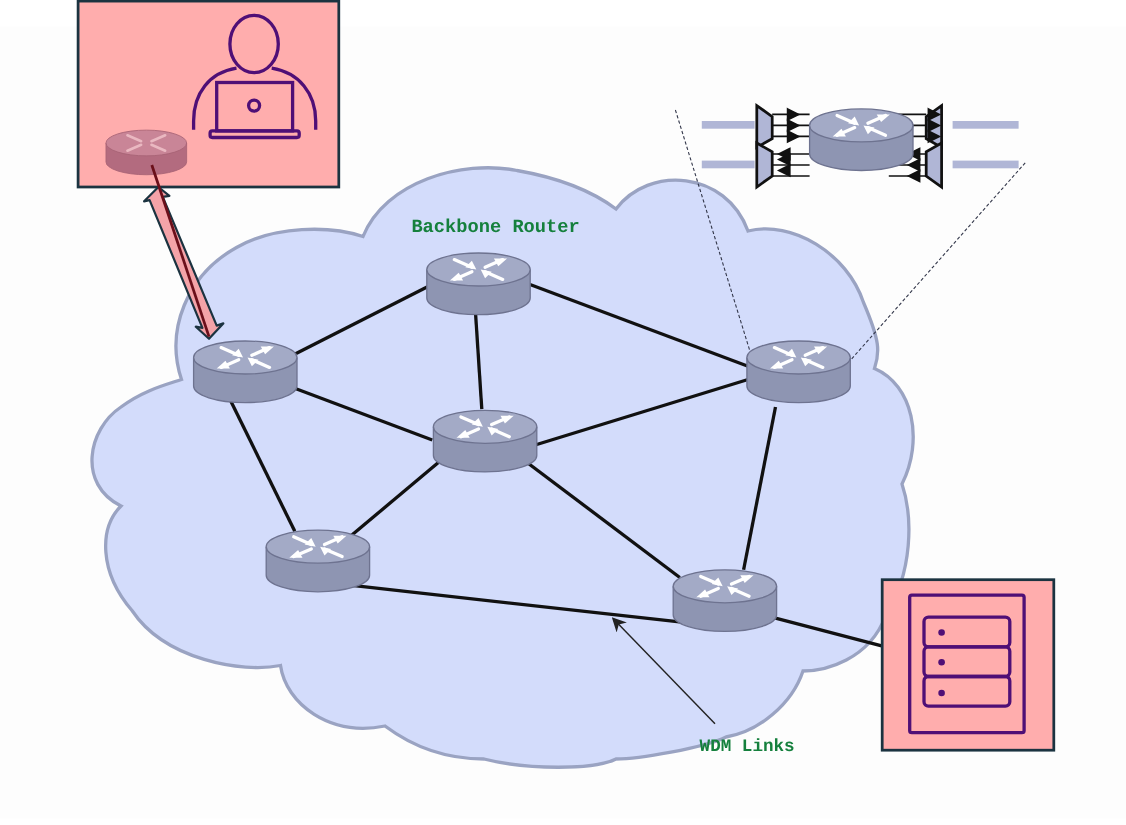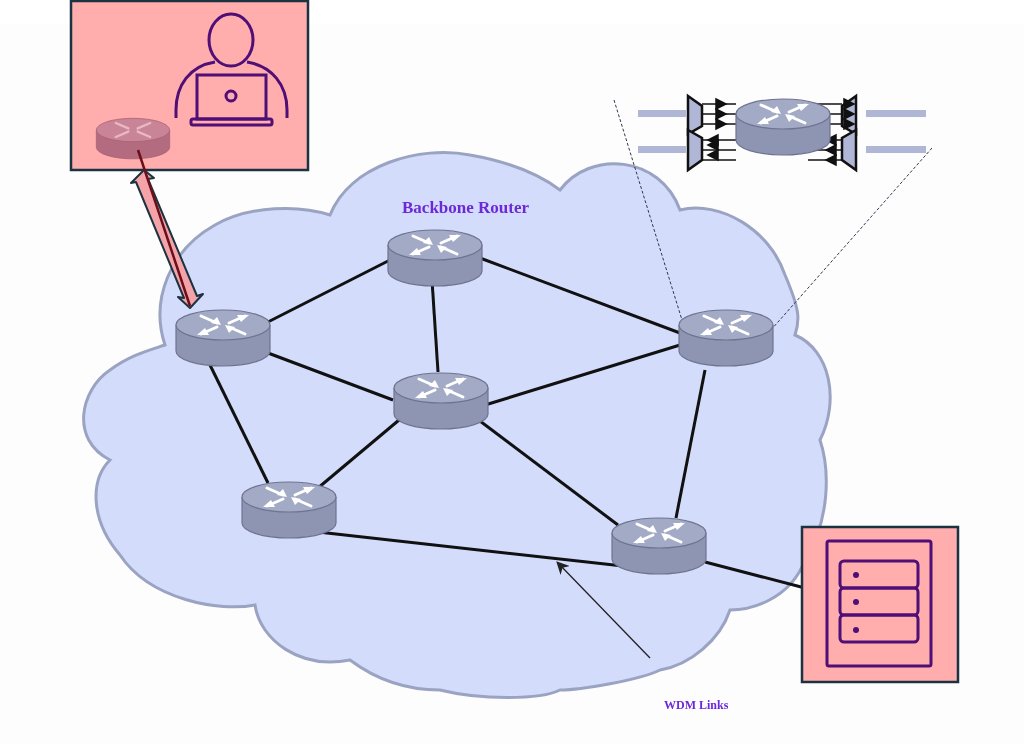--- a/index.html
+++ b/index.html
@@ -9,28 +9,27 @@
     font-family: "Liberation Sans", sans-serif;
     position: relative;
   }
   .page-bg {
     position: absolute; left: 0; top: 24px; width: 1024px; height: 720px;
     background: #fdfdfd;
   }
   svg#diagram { position: absolute; left: 0; top: 0; }
   .label {
     position: absolute;
-    font-family: Liberation Serif, serif;
+    font-family: Liberation Mono, monospace;
     font-weight: bold;
-    color: #6d28d9;
+    color: #15803d;
     white-space: nowrap;
-    margin-left: 28px;
   }
   .lbl-backbone { left: 374px; top: 198px; font-size: 17px; }
-  .lbl-wdm { left: 636px; top: 698px; font-size: 12px; }
+  .lbl-wdm { left: 636px; top: 670px; font-size: 16px; }
 </style>
 </head>
 <body>
 
 <div class="page-bg"></div>
 
 <svg id="diagram" width="1024" height="750" viewBox="0 0 1024 750">
   <defs>
     <marker id="arrowhead-thin" markerWidth="10" markerHeight="10" refX="8" refY="5" orient="auto">
       <path d="M0,0 L10,5 L0,10 L3,5 Z" fill="#222"></path>

